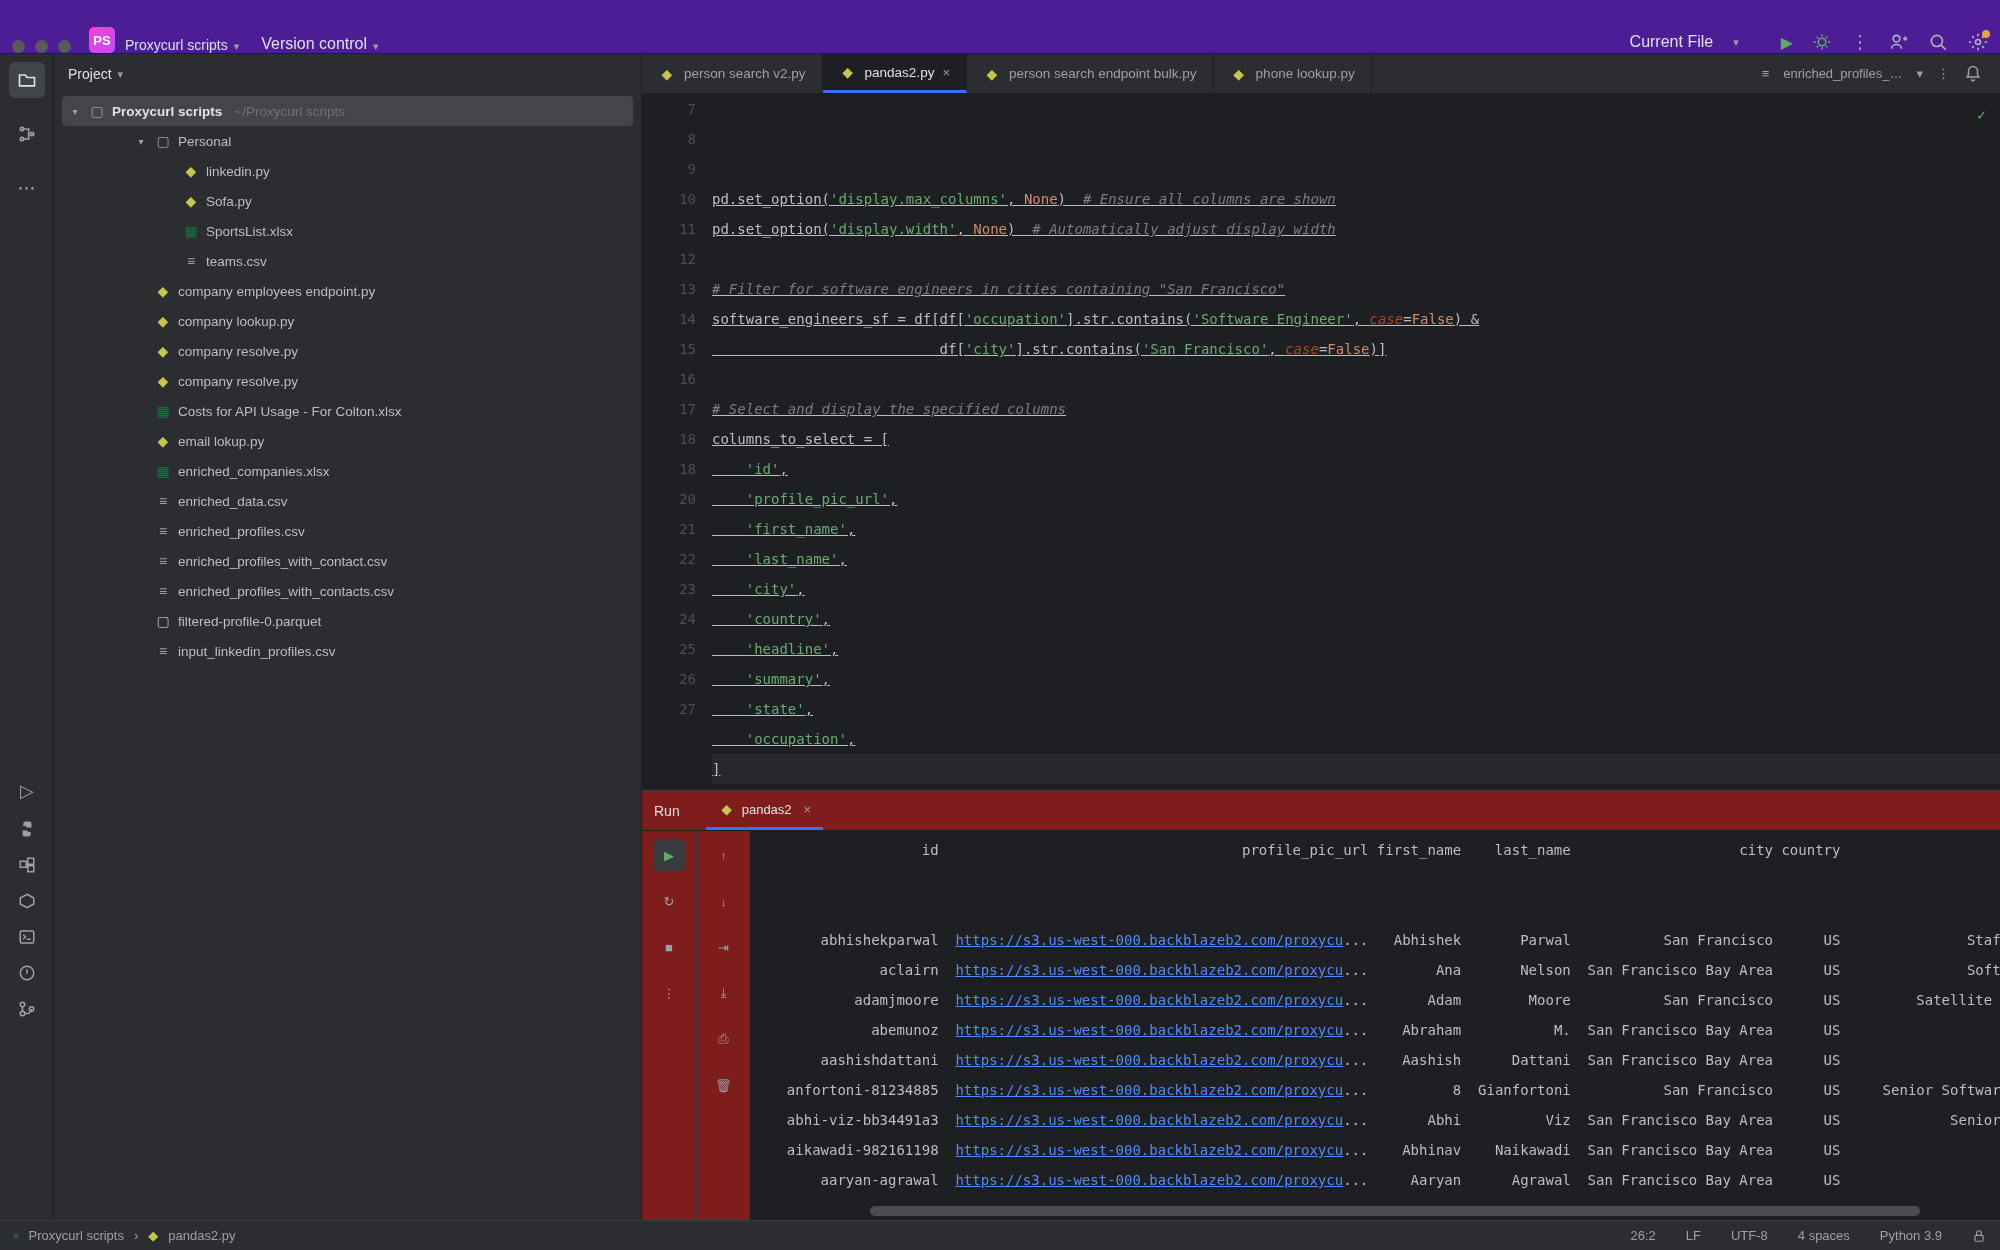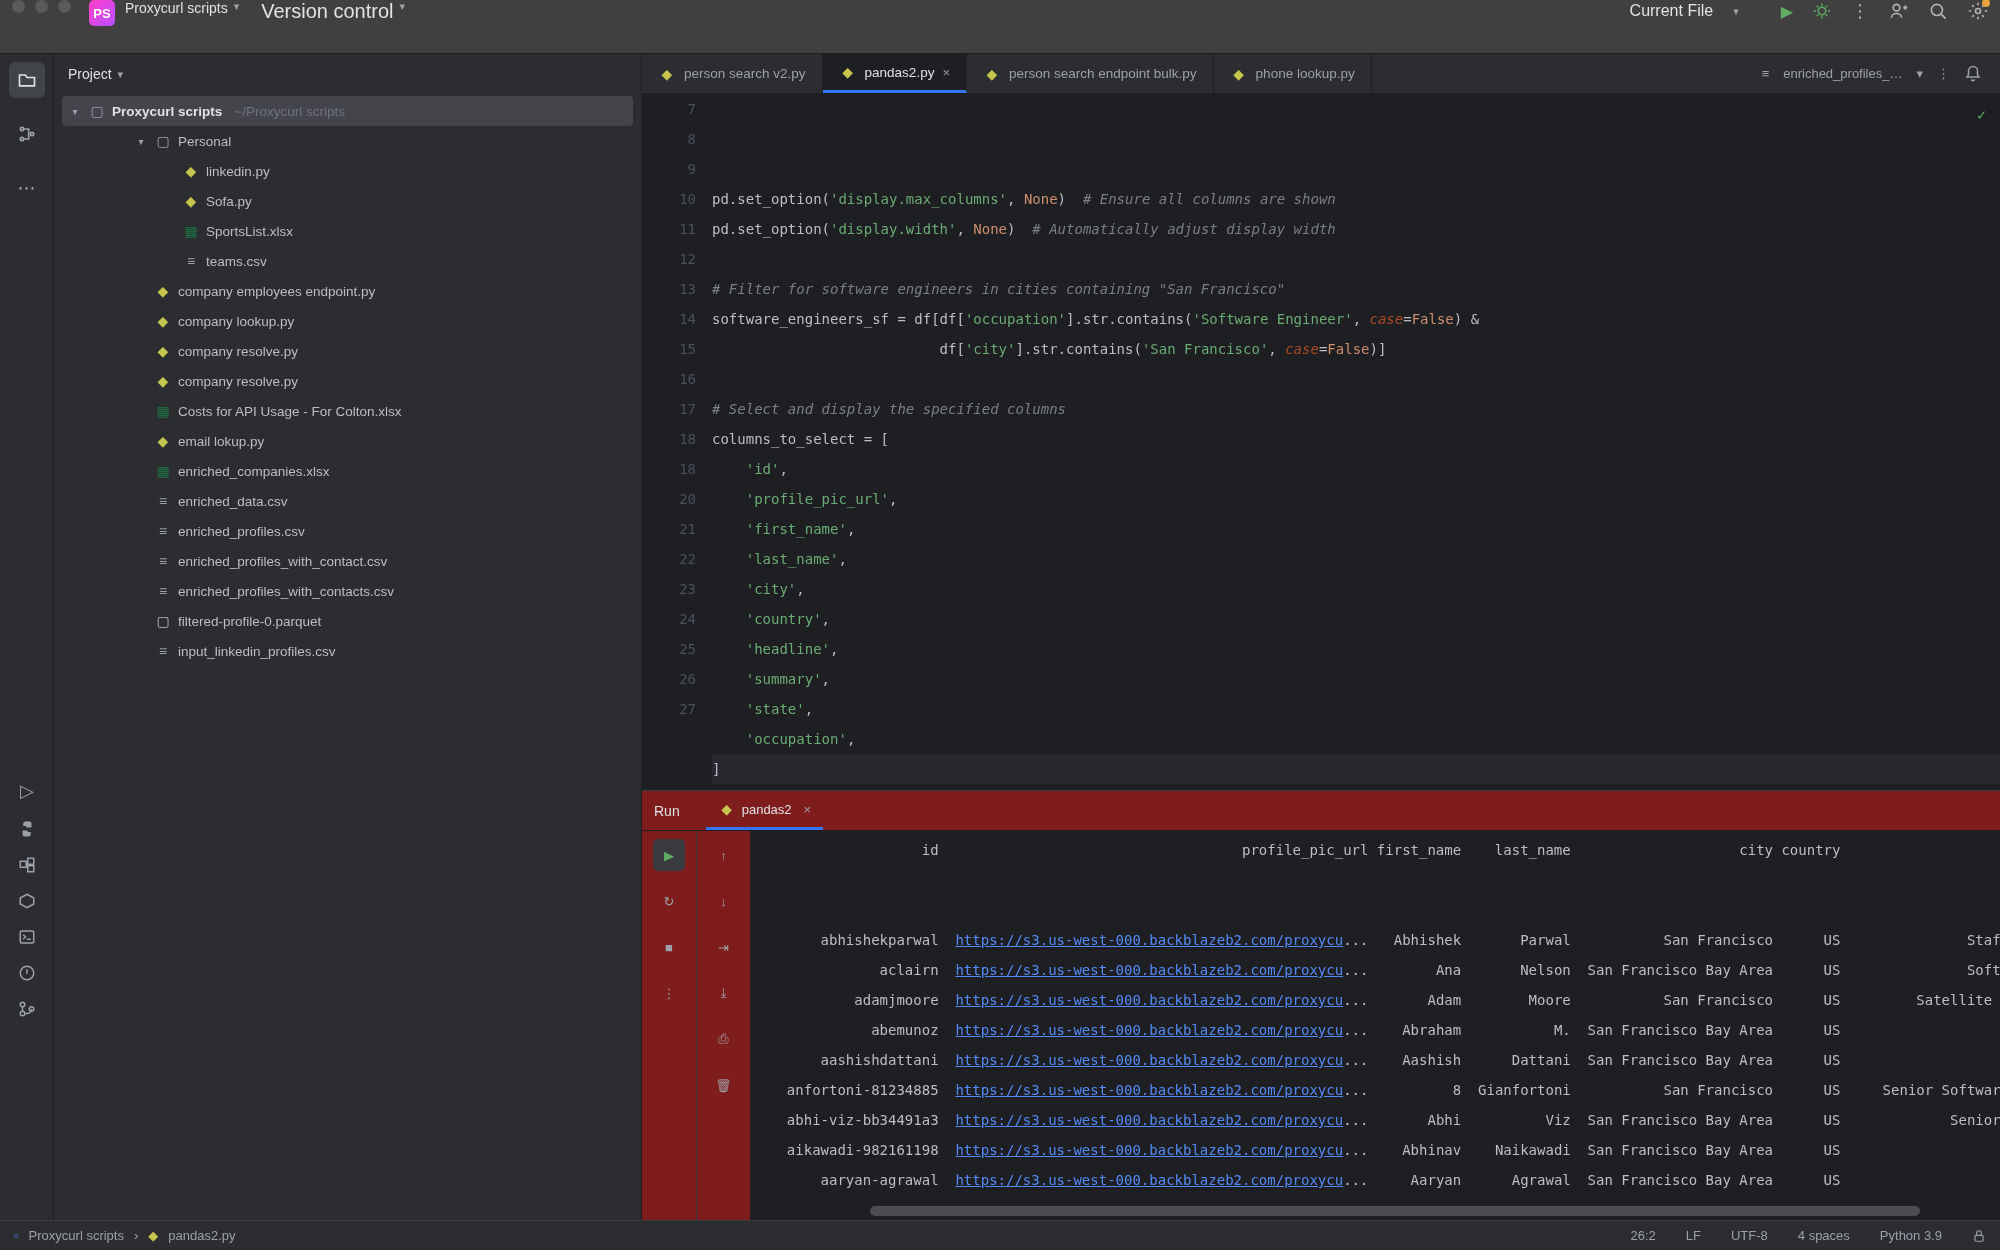--- a/index.html
+++ b/index.html
@@ -9,41 +9,41 @@
   color: #bcbec4;
   font-size: 13px;
   width: 2000px;
   height: 1250px;
   overflow: hidden;
   display: flex;
   flex-direction: column;
 }
 .titlebar {
   height: 54px;
-  background: #404040;
+  background: #4c1d95;
   display: flex;
-  align-items: flex-start;
+  align-items: flex-end;
   padding: 0 12px;
   border-bottom: 1px solid #1e1f22;
 }
 .traffic-lights { display: flex; gap: 10px; margin-right: 18px; }
 .traffic-light { width: 13px; height: 13px; border-radius: 50%; }
 .tl-red { background: #5a5a5a; }
 .tl-yellow { background: #5a5a5a; }
 .tl-green { background: #5a5a5a; }
 .ps-badge {
   width: 26px; height: 26px; border-radius: 5px;
   background: linear-gradient(135deg, #ff3ec9, #b84fff);
   color: #fff; font-weight: 700; font-size: 13px;
   display: flex; align-items: center; justify-content: center;
   margin-right: 10px;
 }
 .proj-name { font-size: 14px; color: #dfe1e5; margin-right: 6px; }
 .chev { font-size: 11px; color: #9da0a8; margin-right: 22px; }
-.vc-label { font-size: 20px; color: #dfe1e5; margin-right: 6px; }
+.vc-label { font-size: 16px; color: #dfe1e5; margin-right: 6px; }
 .tb-spacer { flex: 1; }
 .tb-right { display: flex; align-items: center; gap: 20px; }
 .cur-file { color: #dfe1e5; font-size: 16px; }
 .play-icon { color: #5fad65; font-size: 16px; }
 .debug-icon { color: #5fad65; font-size: 16px; }
 .tb-icon { color: #b0b3b8; font-size: 18px; }
 .gear-badge { position: relative; }
 .gear-badge::after {
   content: ''; position: absolute; top: -2px; right: -2px;
   width: 8px; height: 8px; background: #e8a33d; border-radius: 50%;
@@ -95,21 +95,21 @@
 }
 .tab.active { color: #dfe1e5; border-bottom: 3px solid #3574f0; background: #1e1f22; }
 .tab .ficon { font-size: 14px; }
 .tab-close { color: #9da0a8; font-size: 13px; }
 .tabs-spacer { flex: 1; }
 .tabs-right { display: flex; align-items: center; gap: 14px; padding: 0 18px; color: #9da0a8; }
 
 .code-area { flex: 1; display: flex; overflow: hidden; font-family: 'Menlo','Consolas',monospace; font-size: 14px; line-height: 30px; }
 .gutter { width: 70px; text-align: right; color: #4b5059; padding-right: 16px; background: #1e1f22; }
 .code { flex: 1; background: #1e1f22; position: relative; white-space: pre; color: #bcbec4; }
-.code-line { height: 30px; padding-left: 0; }
+.code-line { height: 30px; padding-left: 0; text-decoration: underline; }
 .code-line.hl { background: #26282e; }
 .tok-comment { color: #7a7e85; font-style: italic; }
 .tok-str { color: #6aab73; }
 .tok-none { color: #cf8e6d; }
 .tok-param { color: #aa4926; font-style: italic; }
 .check { position: absolute; top: 6px; right: 14px; color: #5fad65; font-size: 15px; }
 
 .run-panel { height: 430px; border-top: 1px solid #393b40; display: flex; flex-direction: column; background: #7f1d1d; }
 .run-tabs { height: 40px; display: flex; align-items: center; padding: 0 12px; gap: 10px; border-bottom: 1px solid #1e1f22; }
 .run-label { font-size: 14px; color: #dfe1e5; margin-right: 16px;}

